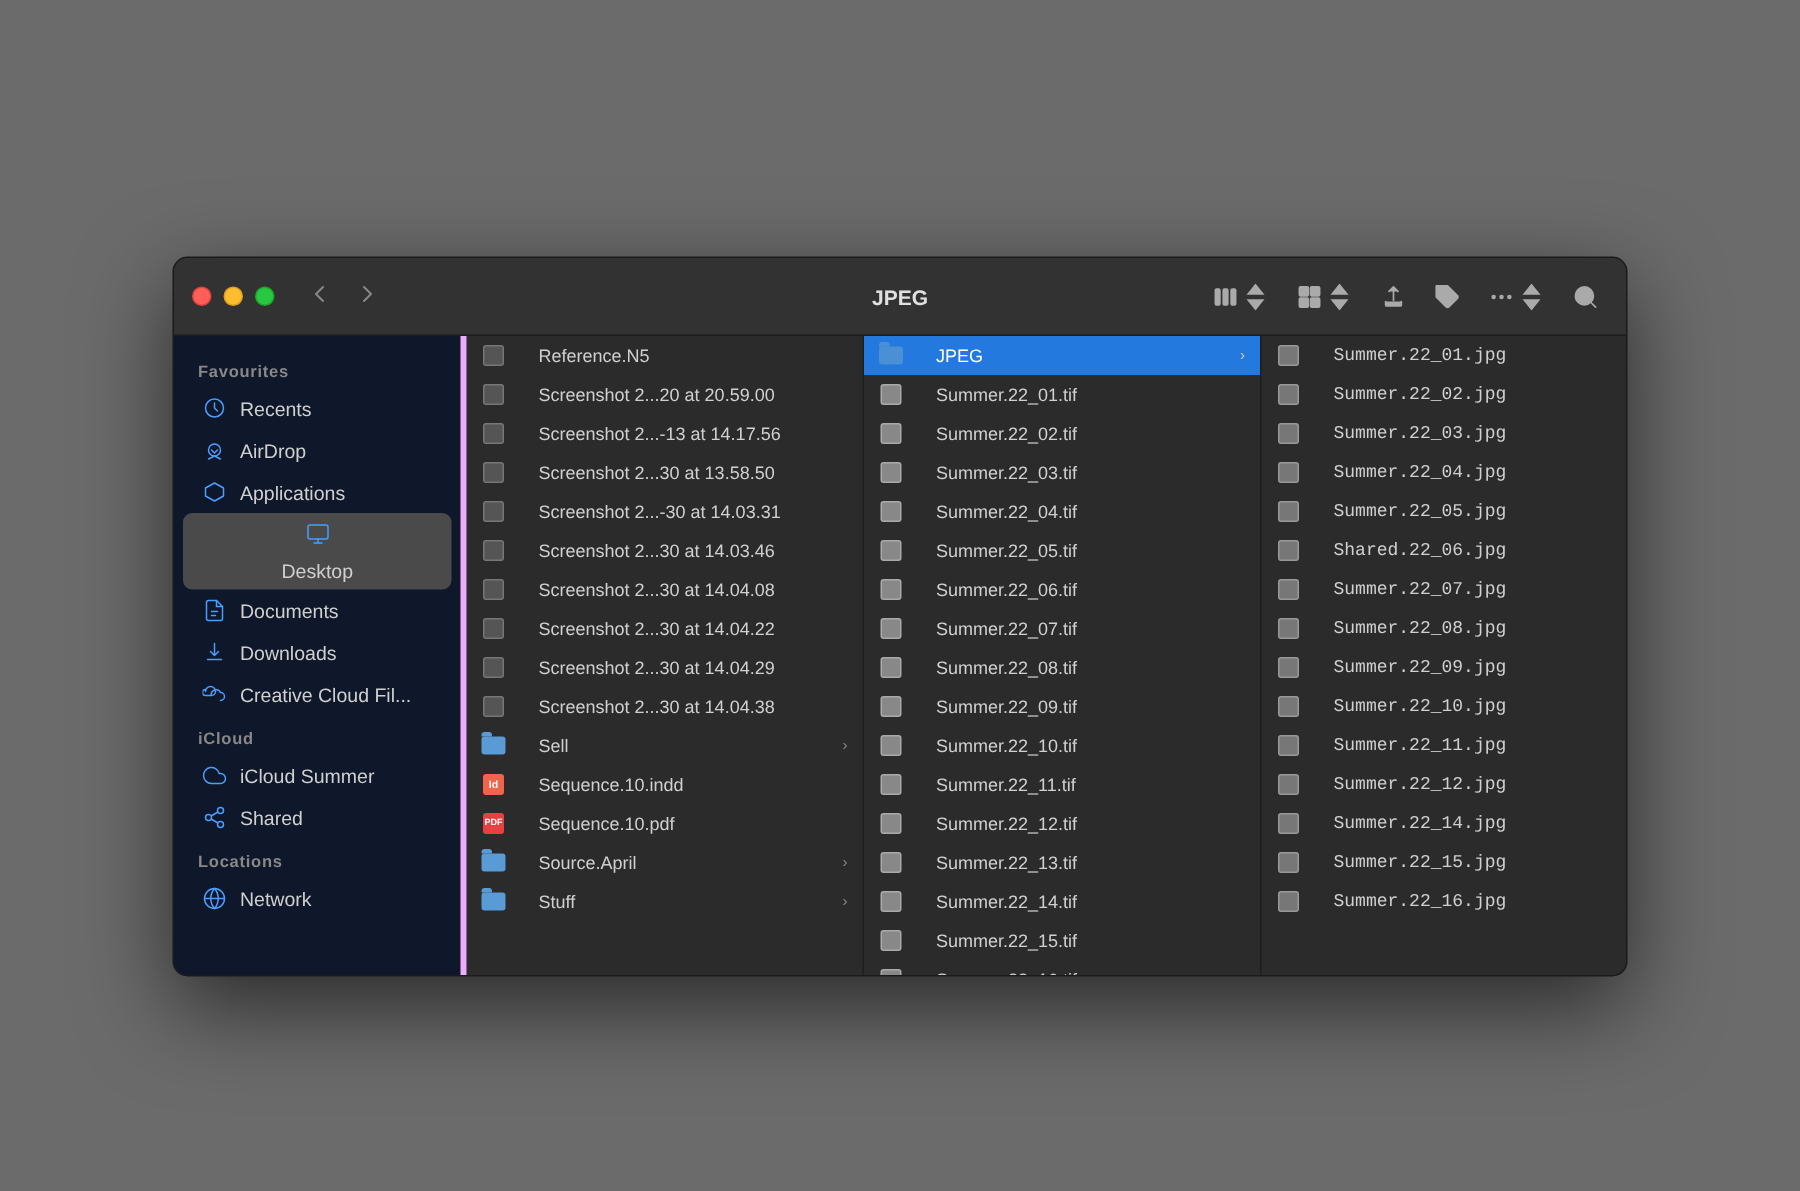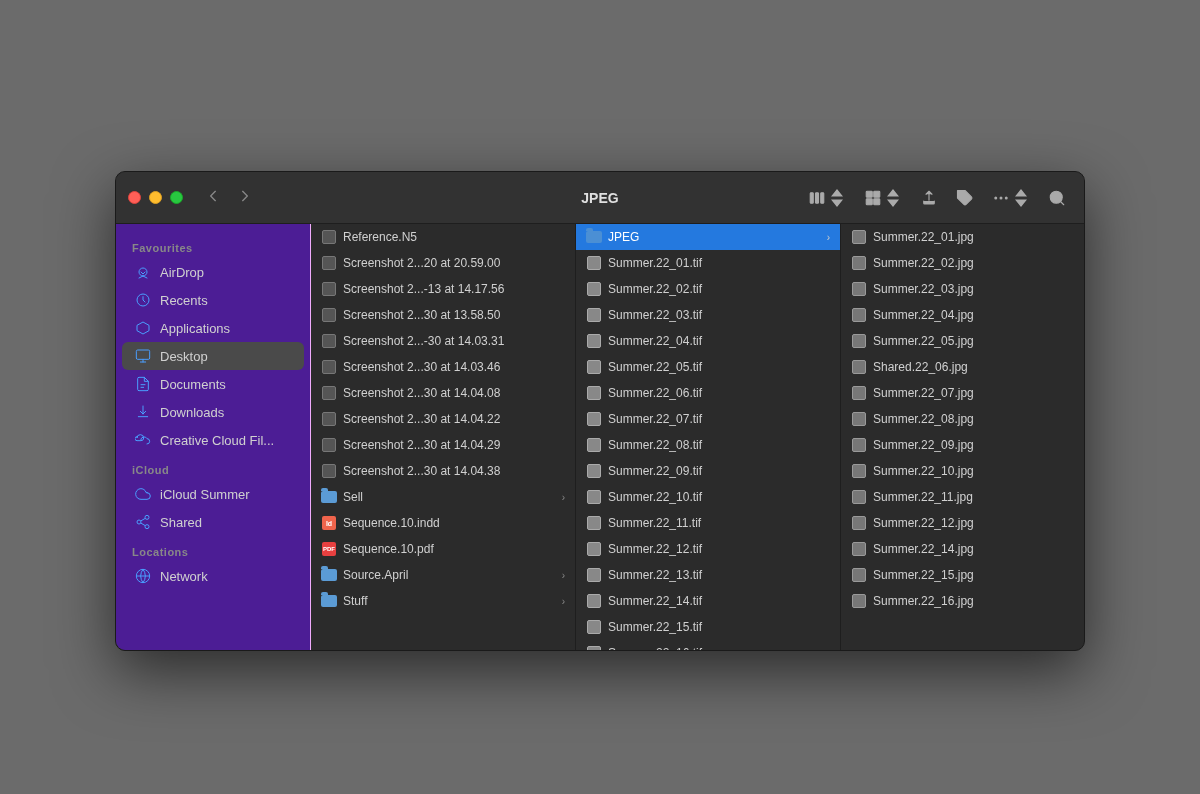--- a/index.html
+++ b/index.html
@@ -90,22 +90,22 @@
     }
     .toolbar-btn svg { width: 18px; height: 18px; fill: currentColor; }
     .content-area {
       display: flex;
       flex: 1;
       overflow: hidden;
     }
     
     .sidebar {
       width: 195px;
-      background: #4c1d95;
-      border-right: 1px solid #f0abfc;
+      background: #0f172a;
+      border-right: 4px solid #f0abfc;
       overflow-y: auto;
       padding: 8px 0;
       flex-shrink: 0;
     }
     .sidebar-section-label {
       color: #888;
       font-size: 11px;
       font-weight: 700;
       padding: 10px 16px 4px;
       letter-spacing: 0.5px;
@@ -115,21 +115,21 @@
       display: flex;
       align-items: center;
       padding: 5px 12px;
       cursor: pointer;
       border-radius: 6px;
       margin: 0 6px;
       gap: 8px;
       color: #d0d0d0;
       font-size: 13px;
     }
-    .sidebar-item.active { background: #4a4a4a; }
+    .sidebar-item.active { background: #4a4a4a; flex-direction: column; }
     .sidebar-icon {
       width: 18px;
       height: 18px;
       display: flex;
       align-items: center;
       justify-content: center;
       flex-shrink: 0;
     }
     .sidebar-icon svg { width: 16px; height: 16px; }
     
@@ -138,27 +138,27 @@
       flex: 1;
       overflow: hidden;
     }
     .column {
       min-width: 265px;
       border-right: 1px solid #1e1e1e;
       overflow-y: auto;
       overflow-x: hidden;
       flex-shrink: 0;
     }
-    .column:last-child { border-right: none; flex: 1; }
+    .column:last-child { border-right: none; flex: 1; font-family: Liberation Mono, monospace; }
     .column-item {
       display: flex;
       align-items: center;
       padding: 5px 10px;
       cursor: pointer;
-      gap: 6px;
+      gap: 22px;
       color: #d0d0d0;
       font-size: 12px;
       white-space: nowrap;
       overflow: hidden;
       text-overflow: ellipsis;
       position: relative;
     }
     .column-item.selected-folder {
       background: #2479df;
       color: #fff;
@@ -342,35 +342,35 @@
   </div>
 
   <div class="content-area">
 
     <div class="sidebar">
       <div class="sidebar-section-label">Favourites</div>
 
       <div class="sidebar-item">
         <span class="sidebar-icon">
           <svg viewBox="0 0 24 24" width="16" height="16" fill="none" stroke="#4a9eff" stroke-width="1.5">
+            <circle cx="12" cy="12" r="9"></circle>
+            <path d="M12 7v5l3 3" stroke-linecap="round"></path>
+          </svg>
+        </span>
+        <span>Recents</span>
+      </div>
+
+      <div class="sidebar-item">
+        <span class="sidebar-icon">
+          <svg viewBox="0 0 24 24" width="16" height="16" fill="none" stroke="#4a9eff" stroke-width="1.5">
             <path d="M12 18c3.3 0 6-2.7 6-6s-2.7-6-6-6-6 2.7-6 6 2.7 6 6 6z" stroke-linecap="round"></path>
             <path d="M6 21l6-3 6 3M9 12l3 3 3-3" stroke-linecap="round" stroke-linejoin="round"></path>
           </svg>
         </span>
         <span>AirDrop</span>
-      </div>
-
-      <div class="sidebar-item">
-        <span class="sidebar-icon">
-          <svg viewBox="0 0 24 24" width="16" height="16" fill="none" stroke="#4a9eff" stroke-width="1.5">
-            <circle cx="12" cy="12" r="9"></circle>
-            <path d="M12 7v5l3 3" stroke-linecap="round"></path>
-          </svg>
-        </span>
-        <span>Recents</span>
       </div>
 
       <div class="sidebar-item">
         <span class="sidebar-icon">
           <svg viewBox="0 0 24 24" width="16" height="16" fill="none" stroke="#4a9eff" stroke-width="1.5">
             <path d="M12 3l9 5v8l-9 5-9-5V8z" stroke-linejoin="round"></path>
           </svg>
         </span>
         <span>Applications</span>
       </div>

